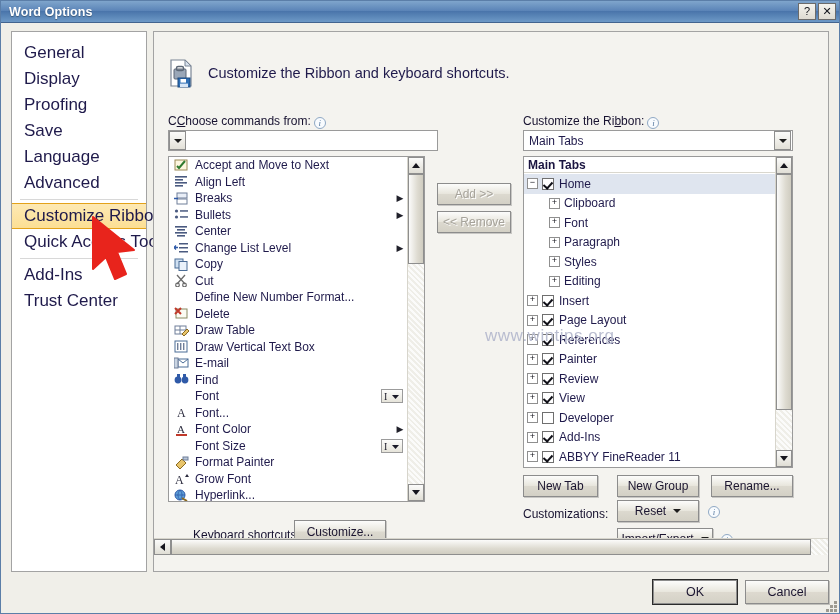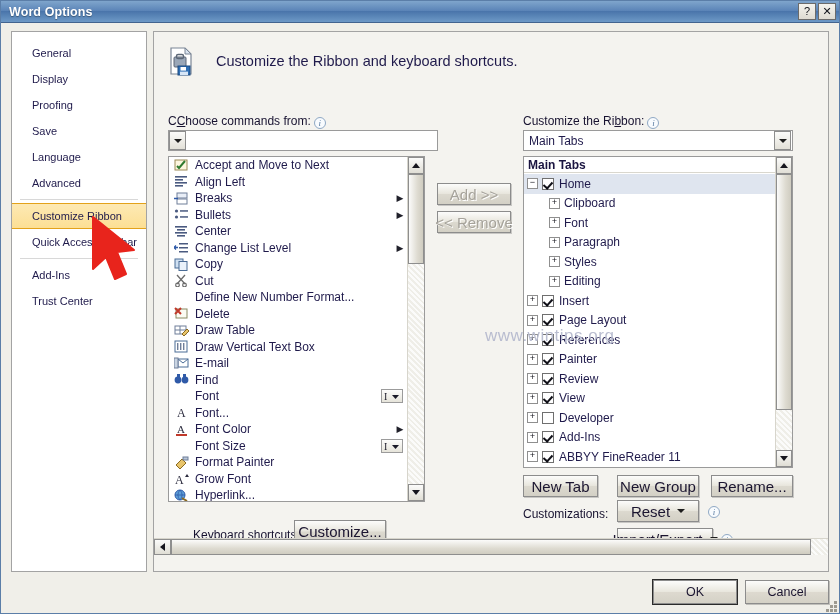--- a/index.html
+++ b/index.html
@@ -51,22 +51,22 @@
   
   #nav {
     position: absolute; left: 10px; top: 8px;
     width: 136px; height: 541px;
     background: #ffffff;
     border: 1px solid #a3a3a3;
     padding-top: 8px;
   }
   .nav-item {
     height: 26px; line-height: 26px;
-    padding-left: 20px;
-    font-size: 11px;
+    padding-left: 12px;
+    font-size: 17px;
     color: #1f1a4b;
     white-space: nowrap;
   }
   .nav-item.selected {
     background: linear-gradient(to bottom, #fde9b4 0%, #fcdf94 100%);
     border-top: 1px solid #e3a21a;
     border-bottom: 1px solid #e3a21a;
     height: 26px; line-height: 24px;
     font-weight: normal;
   }
@@ -77,21 +77,21 @@
   
   #content {
     position: absolute; left: 152px; top: 8px;
     width: 676px; height: 541px;
     background: #f4f3ef;
     border: 1px solid #a3a3a3;
   }
   #content-inner { position: absolute; left: 0; top: 0; width: 674px; height: 523px; overflow: hidden; }
 
   
-  #hdr { position: absolute; left: 14px; top: 14px; display: flex; align-items: center; gap: 8px; }
+  #hdr { position: absolute; left: 14px; top: 26px; display: flex; align-items: center; }
   #hdr-icon {
     width: 28px; height: 30px; position: relative; margin-right: 12px;
   }
   #hdr-title { font-size: 14.5px; color: #1f1a4b; }
 
   
   .section-label {
     position: absolute; font-size: 12px; color: #171230; white-space: nowrap;
   }
   .ul-char { text-decoration: underline; }
@@ -197,21 +197,21 @@
     content: ""; position: absolute; left: 2px; top: 1px;
     width: 4px; height: 7px; border: solid #101018;
     border-width: 0 2px 2px 0; transform: rotate(42deg);
   }
   .tree-indent { width: 22px; }
 
   
   .btn {
     background: linear-gradient(to bottom, #fcfcfb 0%, #e8e6dd 48%, #dcd9cf 52%, #d3d0c5 100%);
     border: 1px solid #8c8c8c;
-    font-size: 15px; color: #1b1530;
+    font-size: 12px; color: #1b1530;
     display: flex; align-items: center; justify-content: center;
     box-shadow: 1px 1px 0 rgba(0,0,0,0.18);
     white-space: nowrap;
   }
   .btn.disabled { color: #a6a39b; text-shadow: 1px 1px 0 #ffffff; }
   .btn-abs { position: absolute; }
 
   .dropbtn-arrow {
     width: 0; height: 0; border-left: 4px solid transparent;
     border-right: 4px solid transparent; border-top: 4px solid #1d1d1d;

